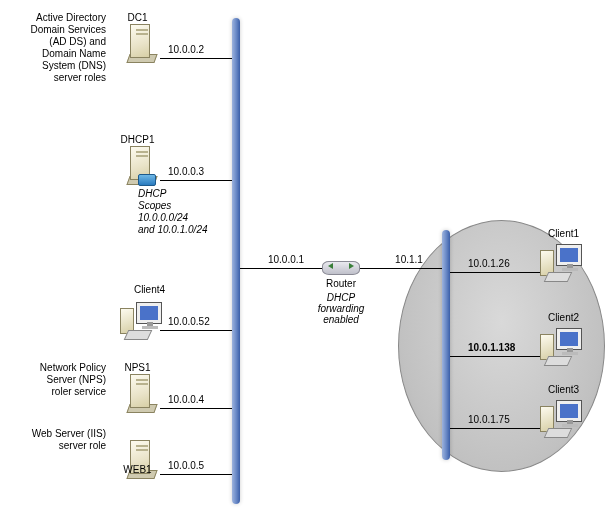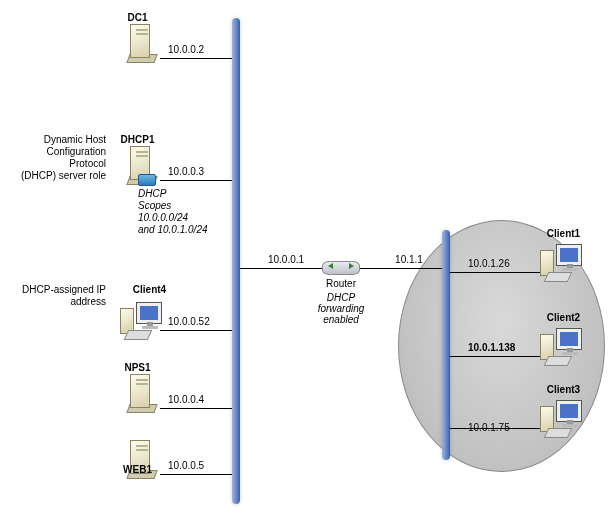--- a/index.html
+++ b/index.html
@@ -2,21 +2,21 @@
 <html><head>
 <meta charset="utf-8">
 <style>
   html,body{margin:0;padding:0;font-family:Verdana,Arial,sans-serif;font-size:10px;color:#000;background:#fff;}
   .canvas{position:relative;width:611px;height:512px;}
   .abs{position:absolute;}
   .lbl{font-size:10px;line-height:12px;text-align:right;}
   .lblL{text-align:left;}
   .center{text-align:center;}
   .italic{font-style:italic;}
-  .hostname{font-size:10px;text-align:center;font-weight:bold;}
+  .hostname{font-size:10px;text-align:center;}
   .ip{font-size:10px;}
   .bus{
     position:absolute;width:8px;border-radius:4px;
     background:linear-gradient(90deg,#9db3dd 0%,#6d8cc8 50%,#3a5ea8 100%);
     box-shadow:0 0 4px rgba(0,0,0,0.2);
   }
   .hline{position:absolute;height:1px;background:#000;}
   .ellipse{
     position:absolute;border:1px solid #888;border-radius:50%;
     background:radial-gradient(ellipse at 50% 40%,#d9d9d9 0%,#c1c1c1 70%,#aaaaaa 100%);
@@ -86,64 +86,65 @@
     <div class="hline" style="left:160px;top:58px;width:72px;"></div>
     <div class="server" style="left:128px;top:24px;">
       <div class="foot"></div>
       <div class="tower">
         <div class="slot s1"></div>
         <div class="slot s2"></div>
       </div>
     </div>
     <div class="abs hostname" style="left:110px;top:12px;width:55px;">DC1</div>
     <div class="abs ip" style="left:168px;top:44px;">10.0.0.2</div>
+    <div class="abs lbl" style="left:4px;top:12px;width:102px;">Active Directory<br>Domain Services<br>(AD DS) and<br>Domain Name<br>System (DNS)<br>server roles</div>
     <div class="hline" style="left:160px;top:180px;width:72px;"></div>
     <div class="server" style="left:128px;top:146px;">
       <div class="foot"></div>
       <div class="tower">
         <div class="slot s1"></div>
         <div class="slot s2"></div>
       </div>
       <div class="disk"></div>
     </div>
     <div class="abs hostname" style="left:110px;top:134px;width:55px;">DHCP1</div>
     <div class="abs ip" style="left:168px;top:166px;">10.0.0.3</div>
-    <div class="abs lbl" style="left:4px;top:134px;width:102px;">Dynamic Host<br>Configuration<br>Protocol<br>(DHCP) server role</div>
     <div class="abs lbl italic lblL" style="left:138px;top:188px;width:110px;">DHCP<br>Scopes<br>10.0.0.0/24<br>and 10.0.1.0/24</div>
     <div class="hline" style="left:160px;top:330px;width:72px;"></div>
     <div class="pc" style="left:120px;top:302px;">
       <div class="box"></div>
       <div class="mon"></div>
       <div class="stand"></div>
       <div class="baseM"></div>
       <div class="kb"></div>
     </div>
     <div class="abs hostname" style="left:122px;top:284px;width:55px;">Client4</div>
     <div class="abs ip" style="left:168px;top:316px;">10.0.0.52</div>
-    <div class="abs lbl" style="left:4px;top:284px;width:102px;">DHCP-assigned IP<br>address</div>
     <div class="hline" style="left:160px;top:408px;width:72px;"></div>
     <div class="server" style="left:128px;top:374px;">
       <div class="foot"></div>
       <div class="tower">
         <div class="slot s1"></div>
         <div class="slot s2"></div>
       </div>
     </div>
     <div class="abs hostname" style="left:110px;top:362px;width:55px;">NPS1</div>
     <div class="abs ip" style="left:168px;top:394px;">10.0.0.4</div>
+    <div class="abs lbl" style="left:4px;top:362px;width:102px;">Network Policy<br>Server (NPS)<br>roler service</div>
     <div class="hline" style="left:160px;top:474px;width:72px;"></div>
     <div class="server" style="left:128px;top:440px;">
       <div class="foot"></div>
       <div class="tower">
         <div class="slot s1"></div>
         <div class="slot s2"></div>
       </div>
     </div>
     <div class="abs hostname" style="left:110px;top:428px;width:55px;margin-top:36px;">WEB1</div>
     <div class="abs ip" style="left:168px;top:460px;">10.0.0.5</div>
+    <div class="abs lbl" style="left:4px;top:428px;width:102px;">Web Server (IIS)<br>server role</div>
     <div class="hline" style="left:240px;top:268px;width:82px;"></div>
     <div class="abs ip center" style="left:256px;top:254px;width:60px;">10.0.0.1</div>
     <div class="router" style="left:322px;top:258px;">
       <div class="body"></div>
       <div class="arrow aL"></div>
       <div class="arrow aR"></div>
     </div>
     <div class="hline" style="left:360px;top:268px;width:82px;"></div>
     <div class="abs ip center" style="left:382px;top:254px;width:54px;">10.1.1</div>
     <div class="abs center" style="left:316px;top:278px;width:50px;">Router</div>
@@ -170,14 +171,14 @@
     <div class="abs ip" style="left:468px;top:342px;font-weight:bold;">10.0.1.138</div>
     <div class="hline" style="left:450px;top:428px;width:90px;"></div>
     <div class="pc" style="left:540px;top:400px;">
       <div class="box"></div>
       <div class="mon"></div>
       <div class="stand"></div>
       <div class="baseM"></div>
       <div class="kb"></div>
     </div>
     <div class="abs hostname" style="left:536px;top:384px;width:55px;">Client3</div>
-    <div class="abs ip" style="left:468px;top:414px;margin-top:8px;">10.0.1.75</div>
+    <div class="abs ip" style="left:468px;top:414px;">10.0.1.75</div>
   </div>
 
 </body></html>

